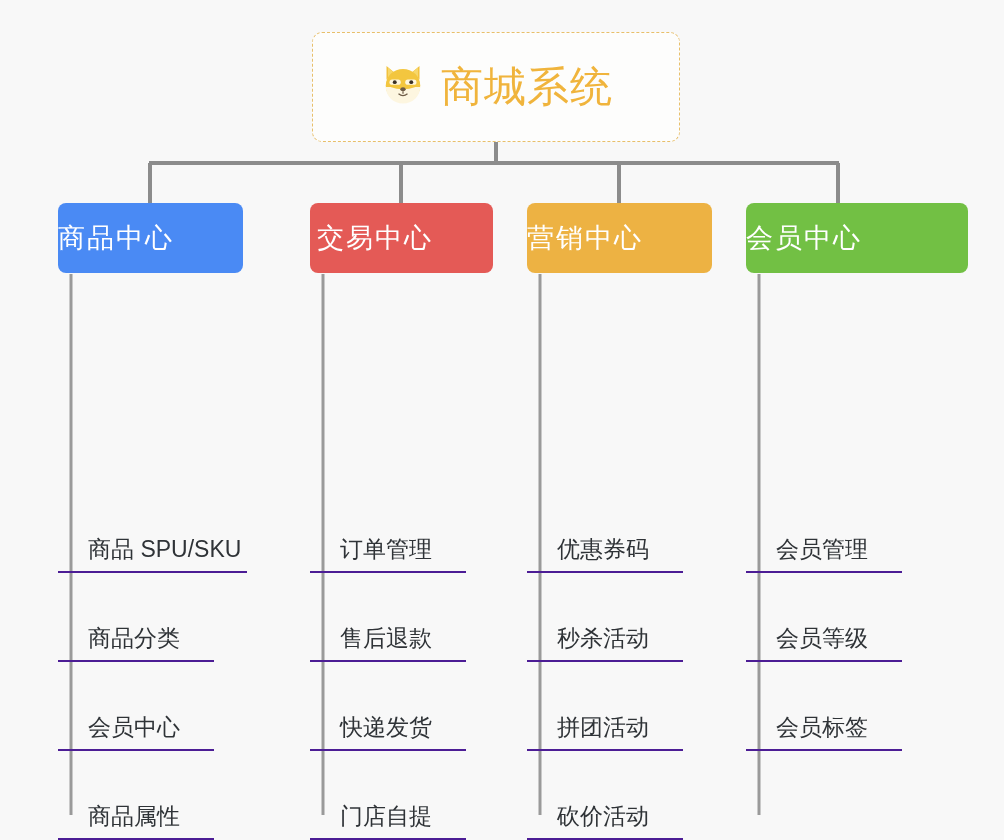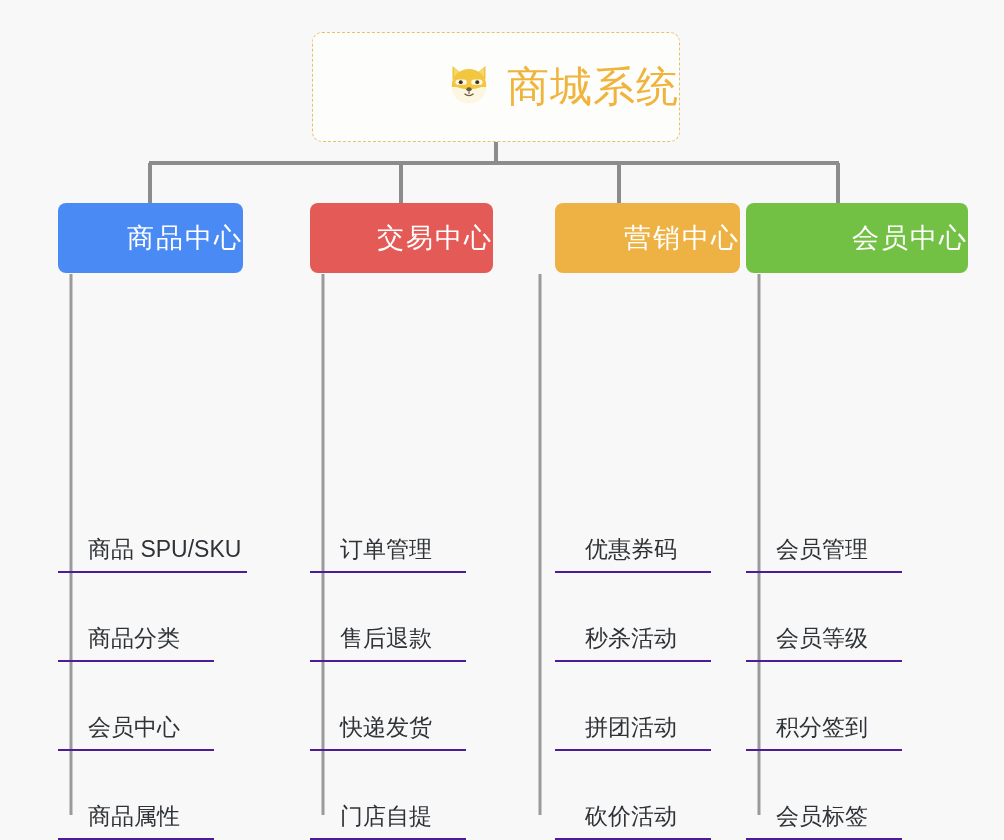--- a/index.html
+++ b/index.html
@@ -61,30 +61,30 @@
   
   .column {
     position: absolute;
     top: 203px;
   }
   .cat-box {
     height: 70px;
     border-radius: 8px;
     display: flex;
     align-items: center;
-    justify-content: flex-end;
+    justify-content: flex-start;
     color: #ffffff;
     font-size: 27px;
     letter-spacing: 2px;
     box-sizing: border-box;
   }
 
   .col-0 { left: 58px;  width: 185px; }
   .col-1 { left: 310px; width: 183px; }
-  .col-2 { left: 555px; width: 185px; }
+  .col-2 { left: 527px; width: 185px; }
   .col-3 { left: 746px; width: 222px; }
 
   
   .leaves {
     position: absolute;
     top: 281px;
     left: 0;
   }
   .leaf {
     position: relative;
@@ -141,21 +141,21 @@
           <span class="leaf-label">会员中心</span>
         </div>
       <div class="leaf">
           <span class="leaf-label">商品属性</span>
         </div>
 
     </div>
   </div>
 
   <div class="column col-1">
-    <div class="cat-box" style="background: rgb(228, 90, 86);">
+    <div class="cat-box" style="background: rgb(228, 90, 86); padding-left: 7px;">
       <span>交易中心</span>
     </div>
     <div class="leaves">
       <div class="leaf">
           <span class="leaf-label">订单管理</span>
         </div>
       <div class="leaf">
           <span class="leaf-label">售后退款</span>
         </div>
       <div class="leaf">
@@ -194,30 +194,27 @@
       <span>会员中心</span>
     </div>
     <div class="leaves">
       <div class="leaf">
           <span class="leaf-label">会员管理</span>
         </div>
       <div class="leaf">
           <span class="leaf-label">会员等级</span>
         </div>
       <div class="leaf">
-          <span class="leaf-label">积分签到</span>
-        </div>
-      <div class="leaf">
           <span class="leaf-label">会员标签</span>
         </div>
 
     </div>
   </div>
 
-  <div class="root-node" style="border-color: rgb(232, 191, 106); justify-content: flex-end;">
+  <div class="root-node" style="border-color: rgb(232, 191, 106);">
     <span class="root-emoji">
       <svg width="48" height="48" viewBox="0 0 64 64" aria-hidden="true">
         <path d="M10 8 L10 26 L22 18 Z" fill="#f2c23e"></path>
         <path d="M54 8 L54 26 L42 18 Z" fill="#f2c23e"></path>
         <path d="M12 10 L12 24 L21 18 Z" fill="#f7d76a"></path>
         <path d="M52 10 L52 24 L43 18 Z" fill="#f7d76a"></path>
         <ellipse cx="32" cy="34" rx="23" ry="22" fill="#f3c63f"></ellipse>
         <path d="M9 36 a23 22 0 0 0 46 0 z" fill="#fdf6e0"></path>
         <ellipse cx="32" cy="30" rx="22" ry="9" fill="#f3c63f"></ellipse>
         <rect x="14" y="26" width="15" height="7" rx="3.5" fill="#fdf6e0"></rect>

